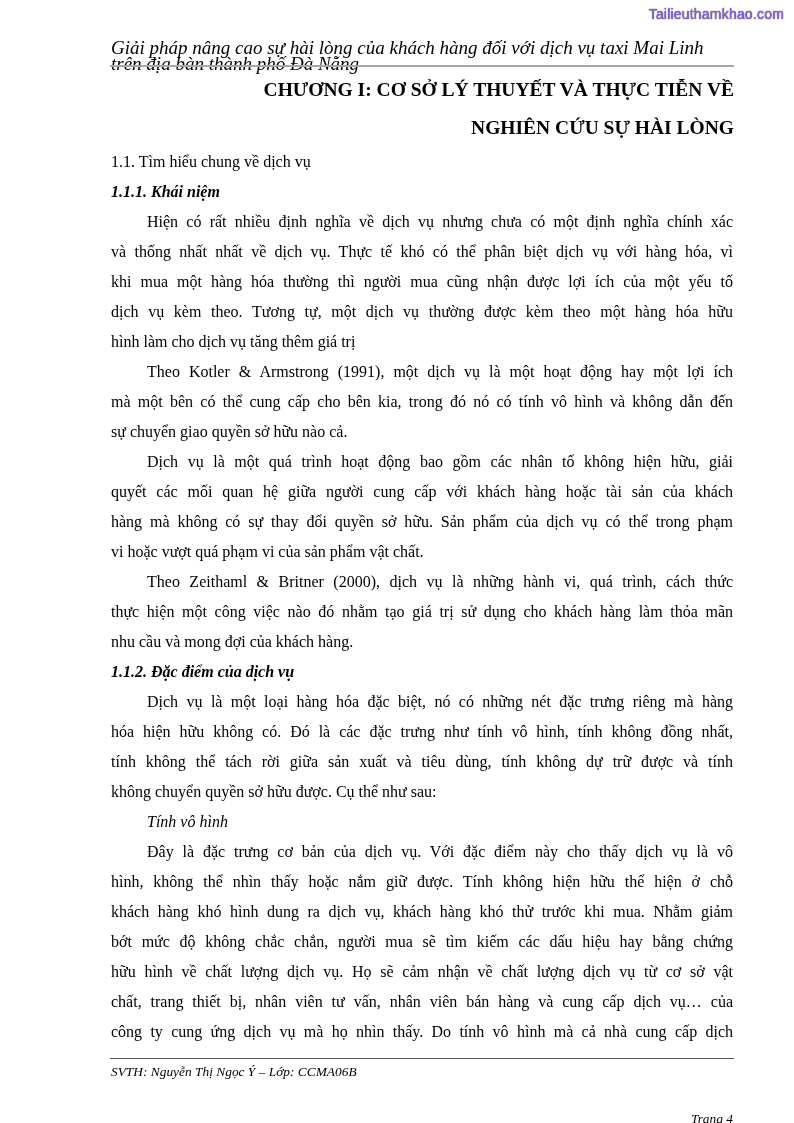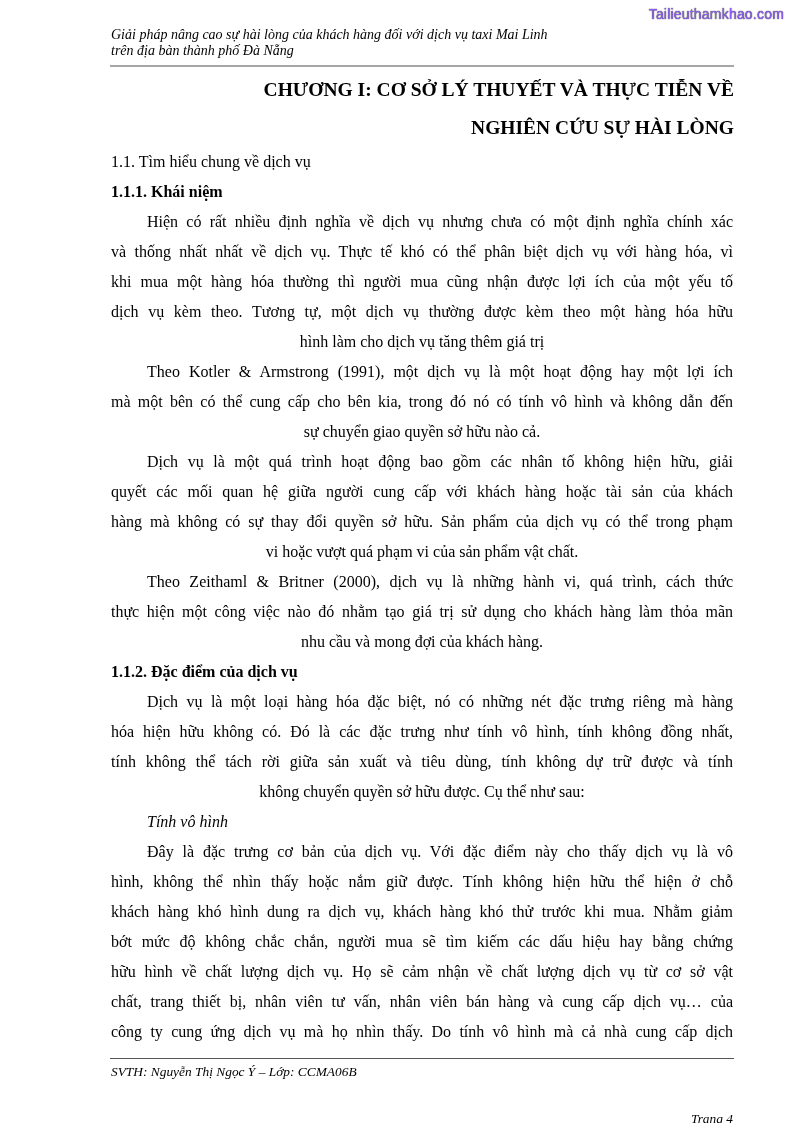--- a/index.html
+++ b/index.html
@@ -1,33 +1,33 @@
 <!DOCTYPE html>
 <html><head>
   <meta charset="utf-8">
   <style>
     html, body { margin: 0; padding: 0; background: #ffffff; }
     body { width: 794px; height: 1123px; position: relative; overflow: hidden;
            font-family: "Liberation Serif", "DejaVu Serif", serif; color: #000; }
     .watermark { position: absolute; right: 10px; top: 6px; font-family: "Liberation Sans", sans-serif;
                  font-size: 14px; color: #8b5cf6; letter-spacing: 0.2px;
                  text-shadow: 0 0 1px #555, 0 0 1px #555; }
-    .header { position: absolute; left: 111px; top: 27px; width: 623px; font-style: italic;
-              font-size: 14px; line-height: 16px; }
+    .header { position: absolute; left: 111px; top: 40px; width: 623px; font-style: italic;
+              font-size: 19px; line-height: 16px; }
     .header-rule { position: absolute; left: 110px; top: 65px; width: 624px; height: 2px; background: #a6a6a6; }
     .chapter-title { position: absolute; left: 110px; width: 624px; text-align: right; font-weight: bold;
                      font-size: 19.5px; }
     .t1 { top: 79px; }
     .t2 { top: 117px; }
     .content { position: absolute; left: 111px; top: 147px; width: 622px; font-size: 16px; }
     .line { height: 30px; line-height: 30px; white-space: nowrap; }
     .h2 { font-weight: normal; }
-    .h3 { font-weight: bold; }
+    .h3 { font-weight: bold; font-style: italic; }
     .para { text-align: justify; text-align-last: justify; }
-    .para-last { text-align: center; }
+    .para-last { text-align: left; }
     .indent { padding-left: 36px; }
     .italic { font-style: italic; }
     .footer-rule { position: absolute; left: 110px; top: 1058px; width: 624px; height: 1px; background: #555; }
     .footer-left { position: absolute; left: 111px; top: 1064px; font-style: italic; font-size: 13.4px; }
     .footer-right { position: absolute; right: 61px; top: 1064px; font-style: italic; font-size: 13.4px; margin-top: 47px; }
   </style>
 </head>
 <body>
 
 <div class="watermark">Tailieuthamkhao.com</div>

